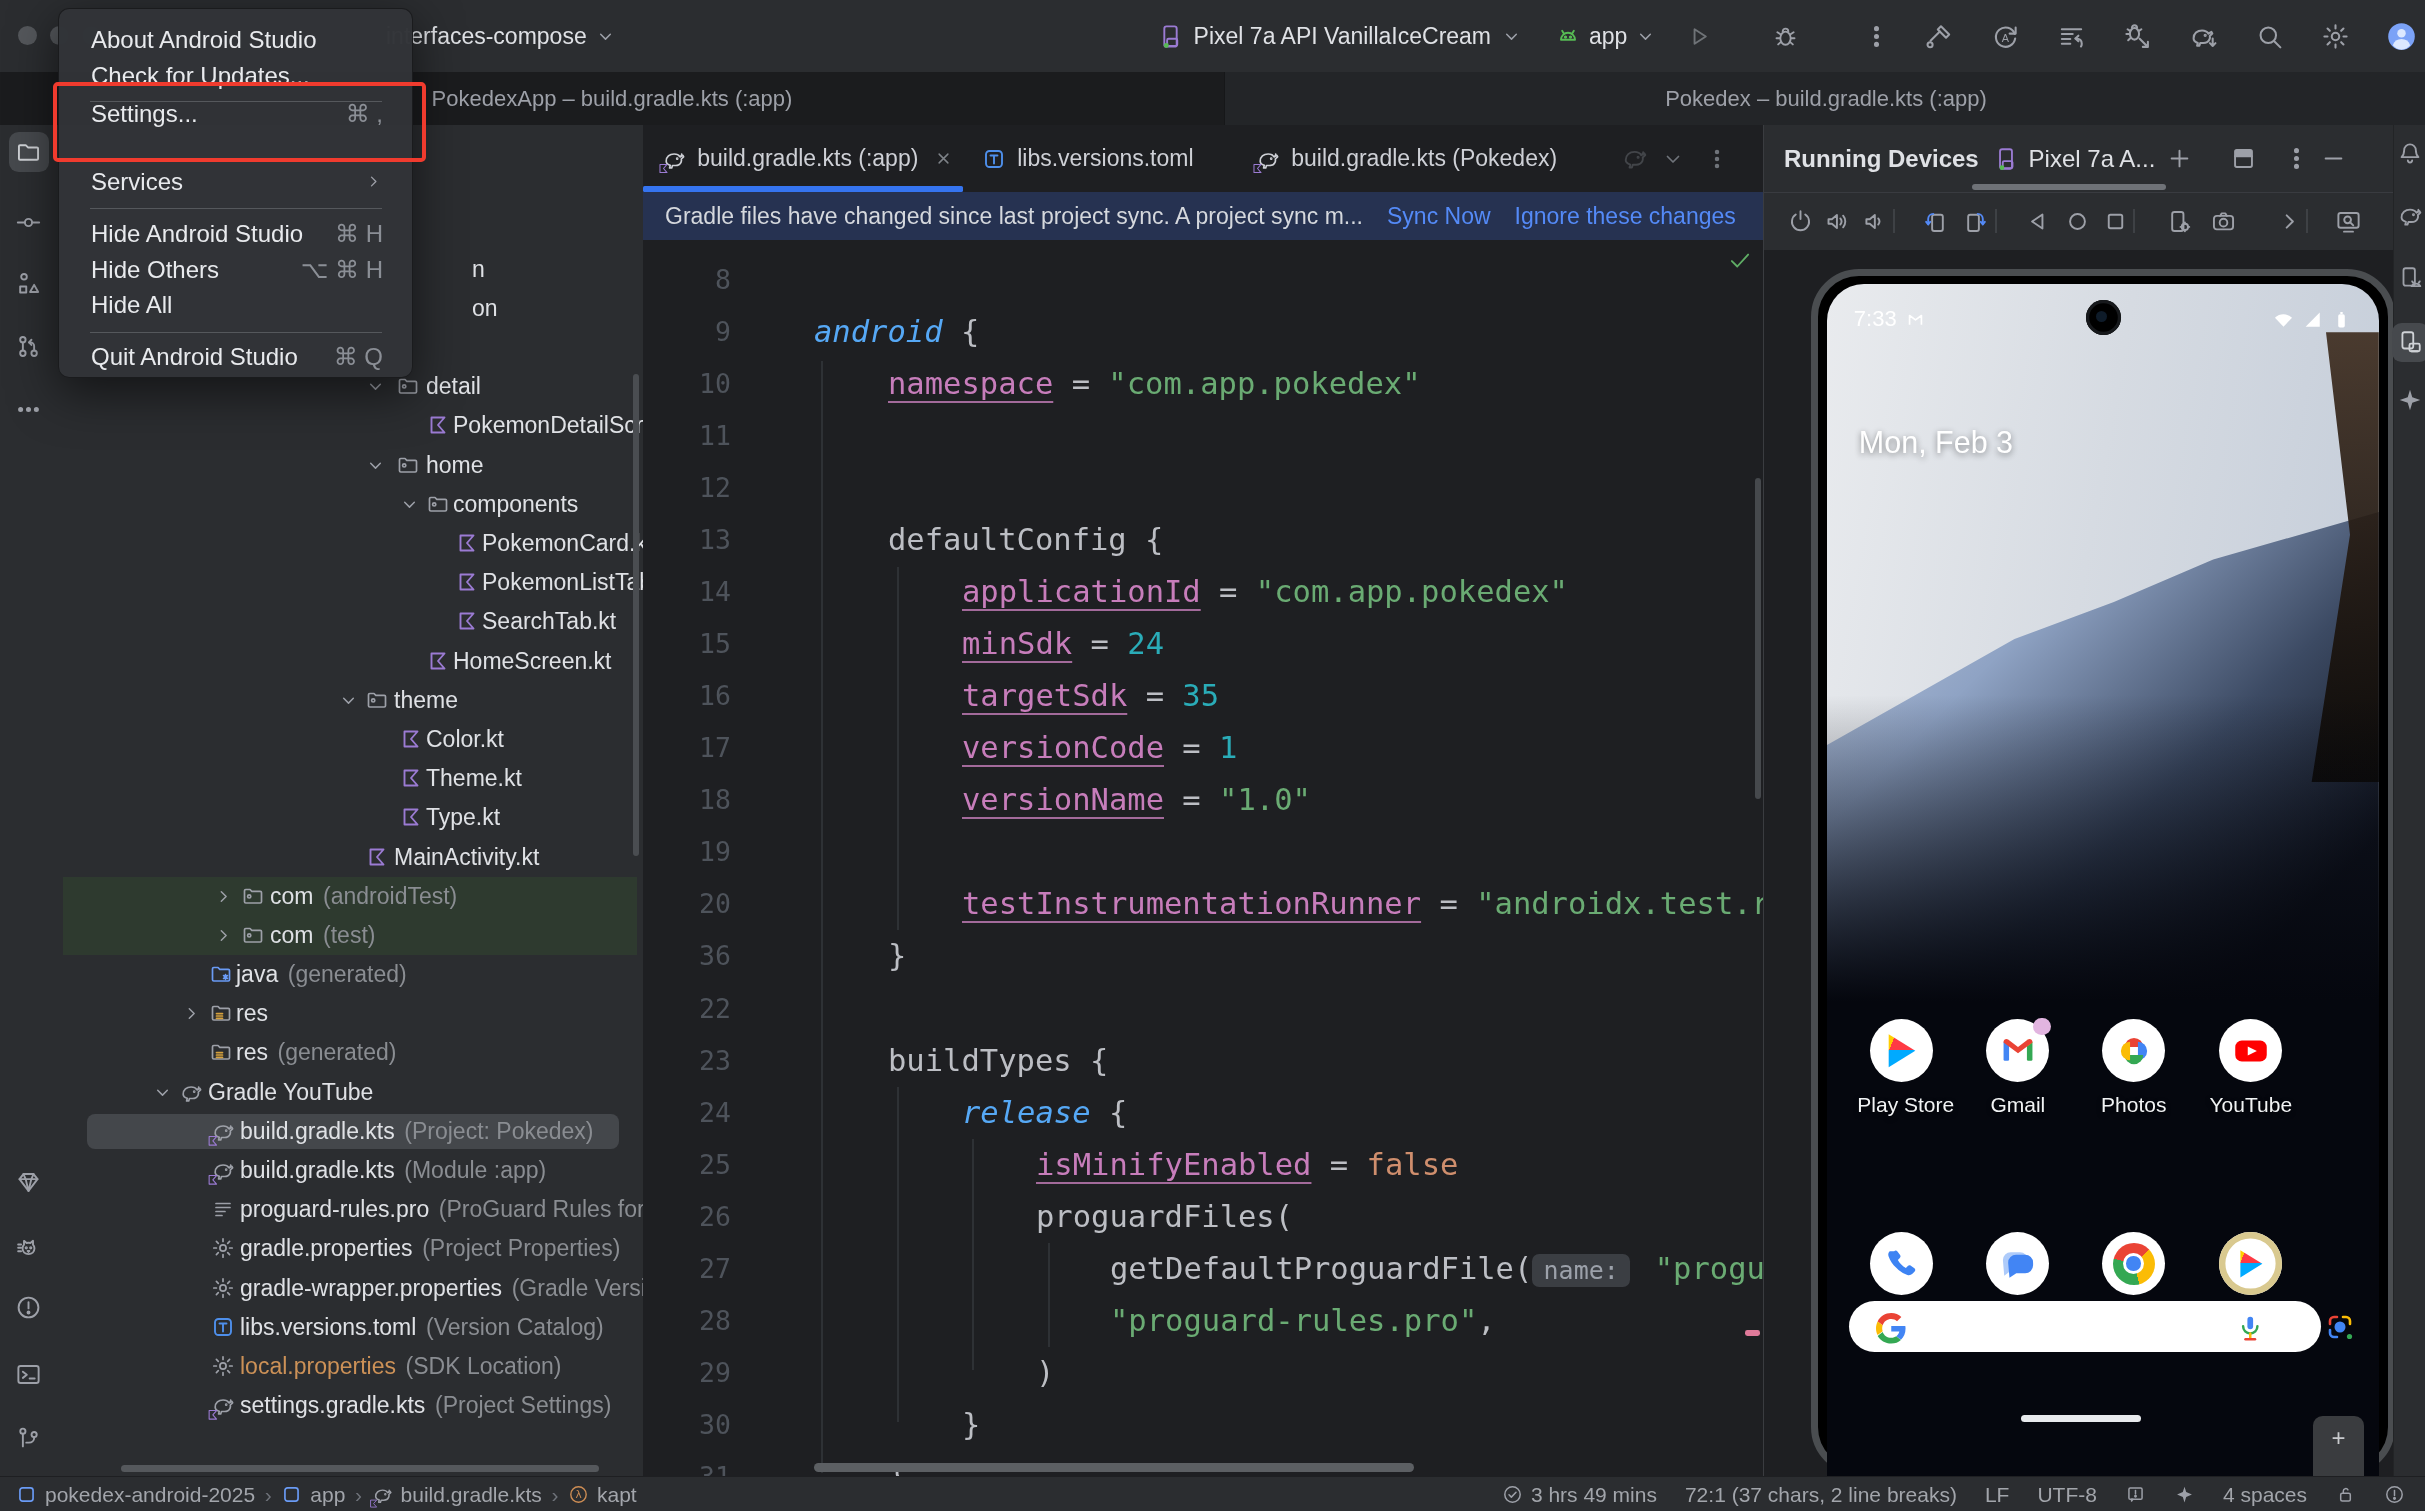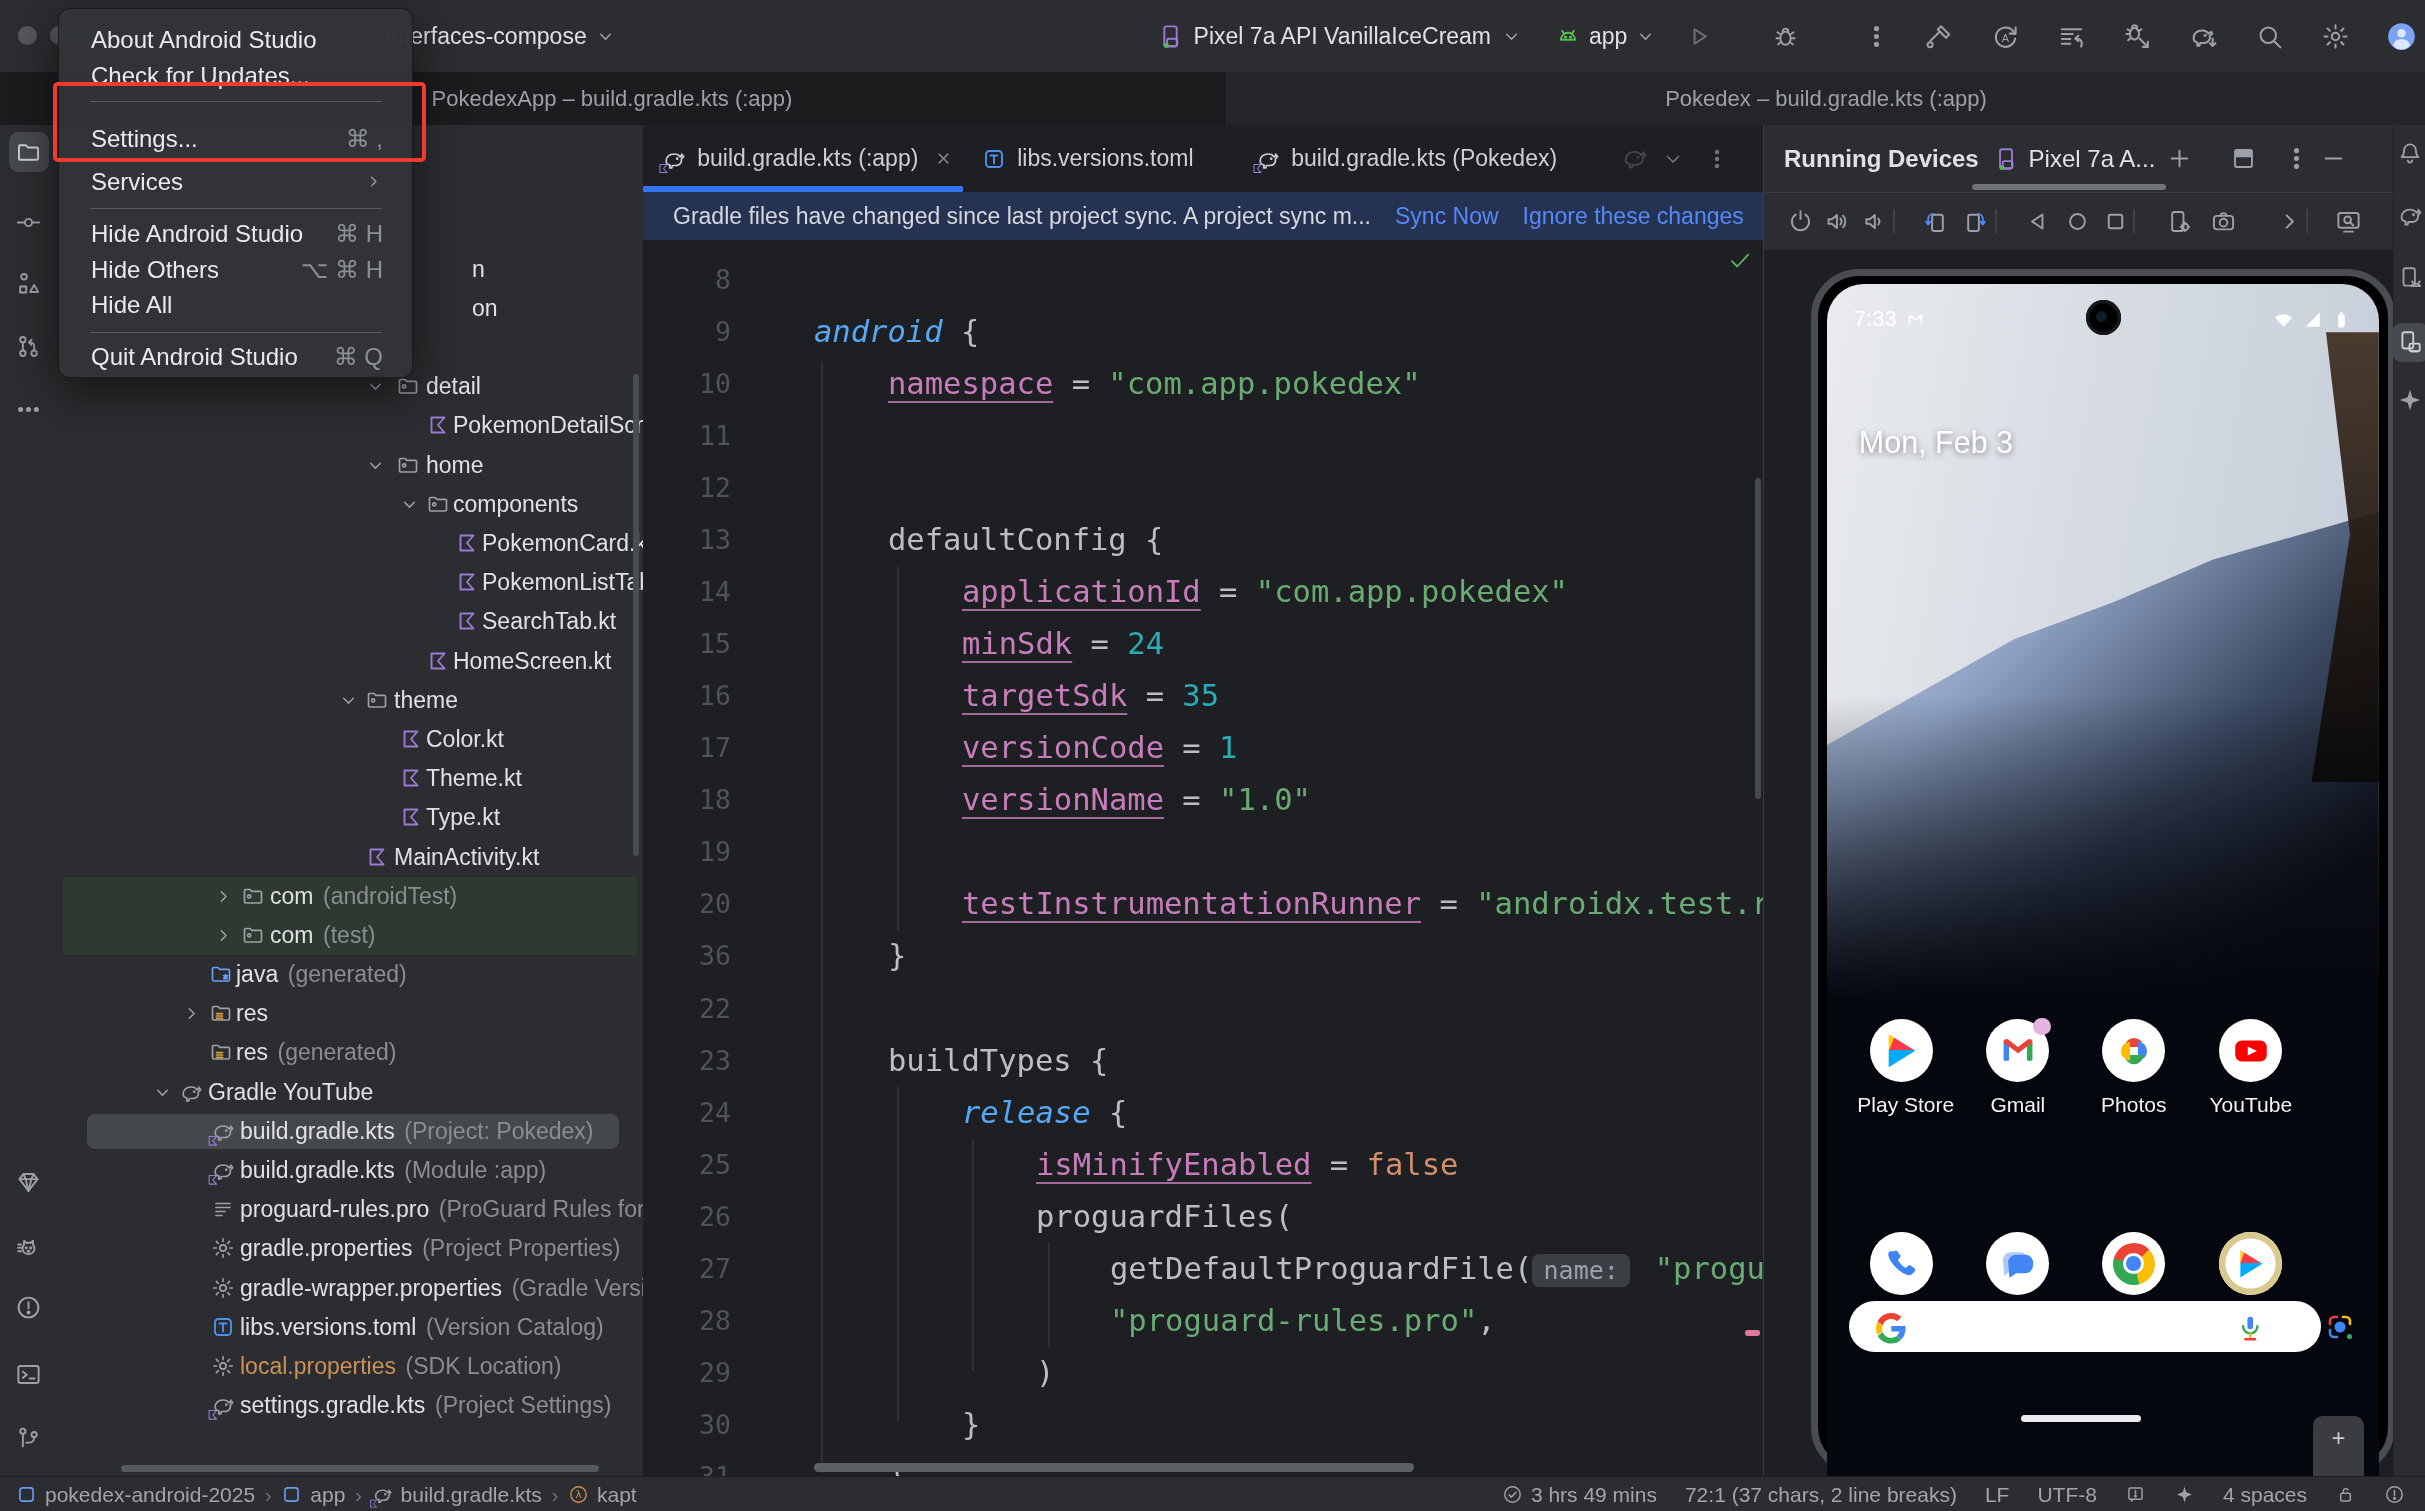--- a/index.html
+++ b/index.html
@@ -39,21 +39,21 @@
   #tree-vscroll{position:absolute;left:575px;top:249px;width:6.4px;height:482px;border-radius:3.2px;background:#4a4d51;}
   #tree-hscroll{position:absolute;left:63px;top:1340px;width:478px;height:7.2px;border-radius:4px;background:#55585c;}
   
   #editor{left:643px;top:125px;width:1120px;height:1351px;background:#1e1f22;overflow:hidden;}
   #tabs{position:absolute;left:0;top:0;width:1120px;height:67px;background:#1e1f22;}
   .tab{position:absolute;top:0;height:67px;display:flex;align-items:center;font-size:23px;color:#ced0d6;}
   .tab .ticon{width:24px;height:24px;margin-right:11.2px;}
   .tab-close{margin-left:14.5px;color:#7e8288;font-size:24px;}
   #tab-underline{position:absolute;left:0;top:61px;height:6.4px;background:#3574f0;border-radius:1.6px;}
   .tabs-ctl{position:absolute;top:19px;color:#6f737a;}
-  #banner{position:absolute;left:0;top:67px;width:1276px;height:48px;background:#263251;display:flex;align-items:center;font-size:23px;color:#d5d8dd;padding-left:8px;}
+  #banner{position:absolute;left:0;top:67px;width:1276px;height:48px;background:#263251;display:flex;align-items:center;font-size:23px;color:#d5d8dd;}
   #banner .msg{margin-left:22px;white-space:nowrap;}
   #banner a{color:#548af7;text-decoration:none;margin-left:24px;white-space:nowrap;}
   #banner .q{position:absolute;right:11.2px;width:27px;height:27px;color:#8ea0c8;}
   #code-area{position:absolute;left:0;top:116px;width:1120px;height:1235px;font-family:"DejaVu Sans Mono",monospace;}
   .lnum{position:absolute;left:0;width:88px;text-align:right;font-size:26.5px;color:#4e535b;height:52px;line-height:52px;}
   .cline{position:absolute;left:171px;height:52px;line-height:52px;font-size:30.5px;white-space:pre;}
   .t-kw{color:#56a8f5;font-style:italic;}
   .t-prop{color:#c77dbb;text-decoration:underline;text-decoration-color:#a36a9b;text-decoration-thickness:1.6px;text-underline-offset:7.2px;}
   .t-str{color:#6aab73;} .t-num{color:#2aacb8;} .t-pl{color:#bcbec4;} .t-bool{color:#cf8e6d;}
   .t-hint{background:#3b3e43;color:#9ca1aa;border-radius:7.2px;padding:2.4px 11.2px;font-size:25px;margin-right:6.4px;}
@@ -1244,21 +1244,21 @@
   </div>
 
   <div id="menu-popup" class="abs">
       <div class="menu-item" style="top: 13px;">
         <span class="ml">About Android Studio</span>
       </div>
       <div class="menu-item" style="top: 49px;">
         <span class="ml">Check for Updates...</span>
       </div>
       <div class="menu-sep" style="top: 92px;"></div>
-      <div class="menu-item" style="top: 112px; text-align: right;">
+      <div class="menu-item" style="top: 87px; text-align: right;">
         <span class="ml">Settings...</span>
         <span class="ms">⌘ ,</span>
       </div>
       <div class="menu-sep" style="top: 149px;"></div>
       <div class="menu-item" style="top: 155px;">
         <span class="ml">Services</span>
         <span class="ms icon" style="width: 19px; height: 19px; color: rgb(157, 160, 168);">
           <svg viewBox="0 0 24 24" fill="none" stroke="currentColor" stroke-width="1.7" stroke-linecap="round" stroke-linejoin="round">
             <path d="M9.5 6.5l5.5 5.5-5.5 5.5"></path>
           </svg>

